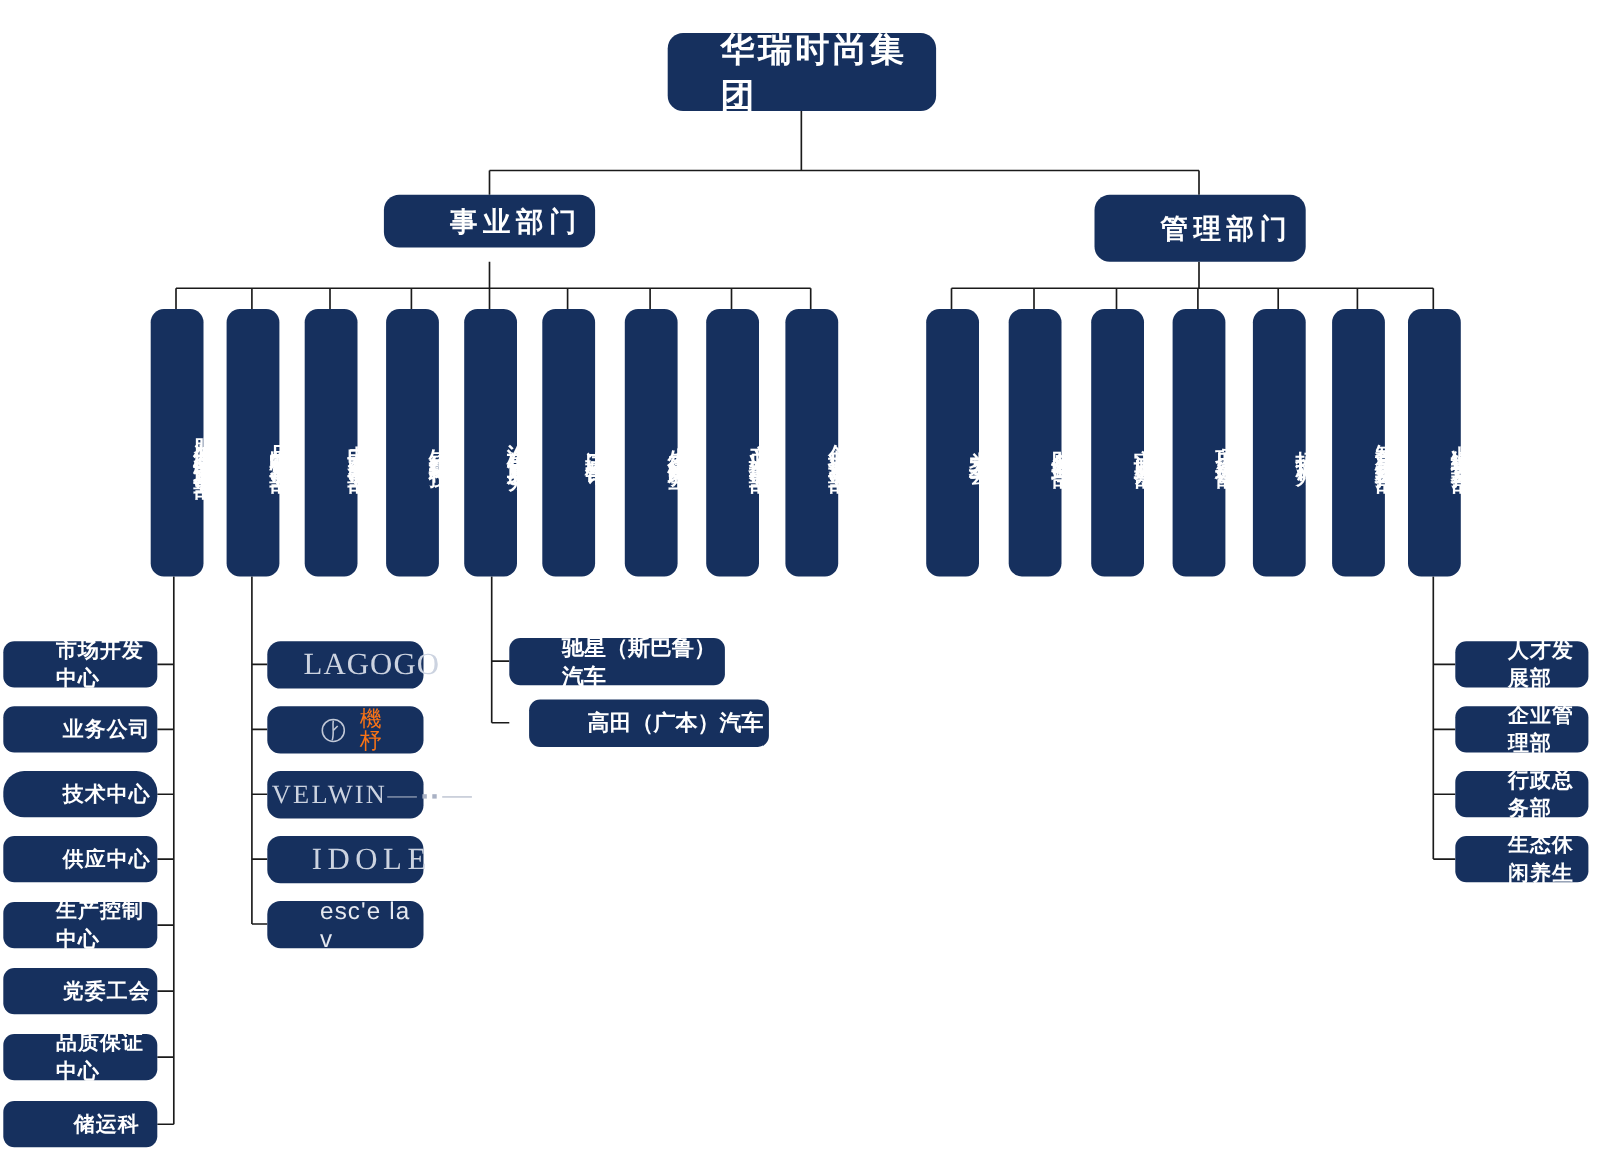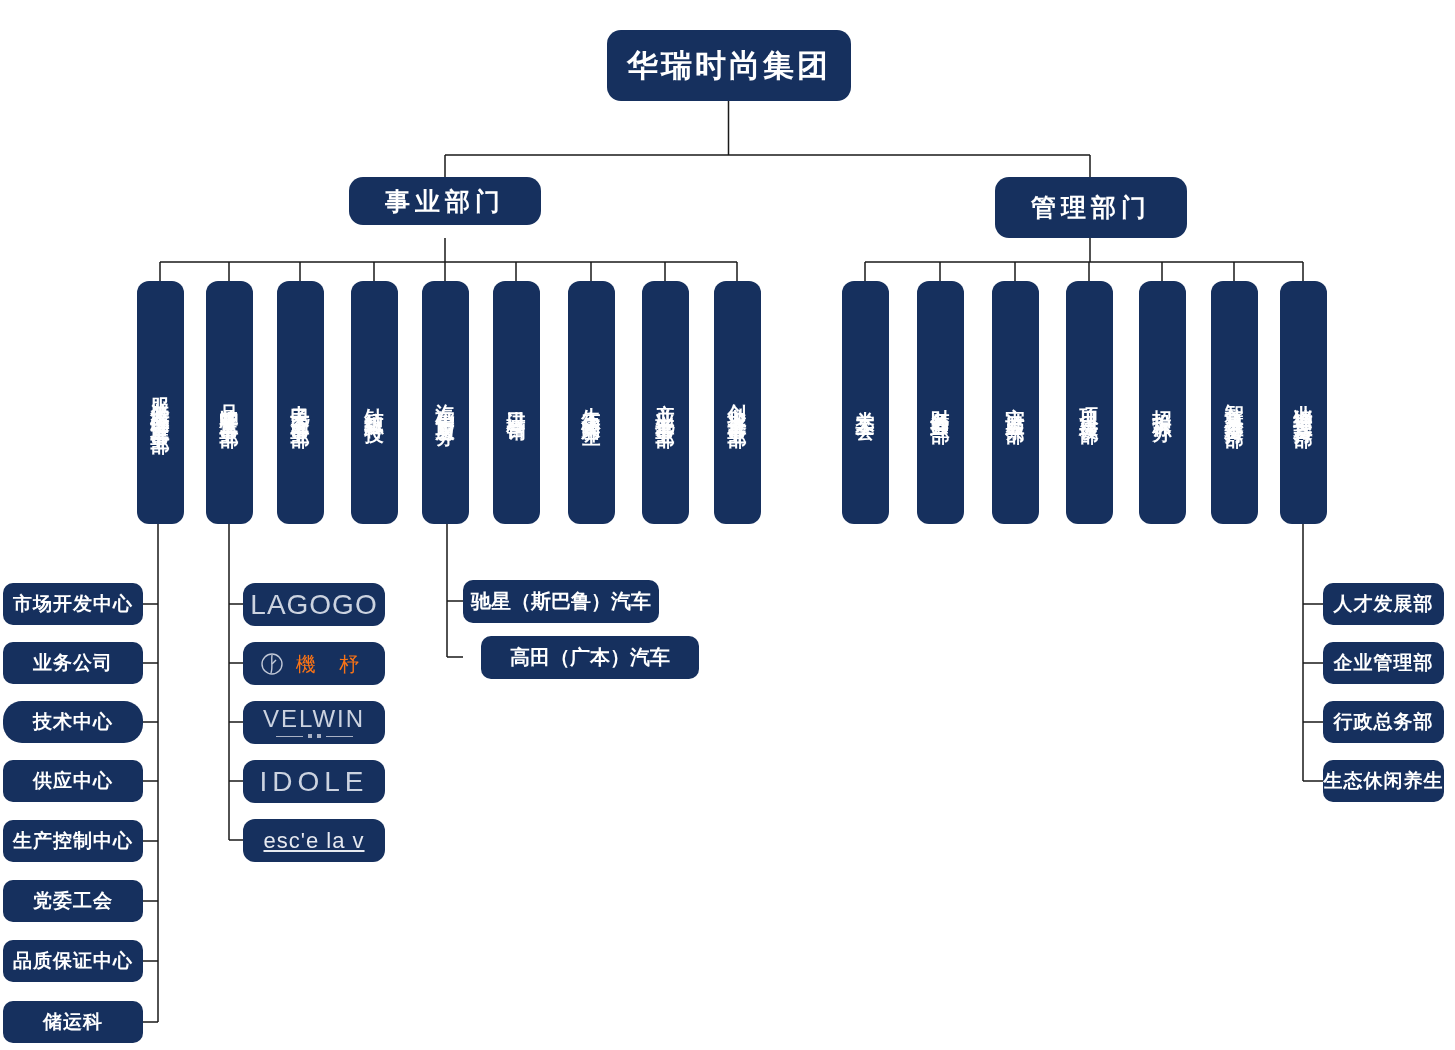--- a/index.html
+++ b/index.html
@@ -6,41 +6,41 @@
   .canvas {
     position:relative; width:1455px; height:1050px; background:#ffffff;
     font-family:"Liberation Sans","DejaVu Sans",sans-serif; overflow:hidden;
   }
   .connectors { position:absolute; left:0; top:0; width:1455px; height:1050px; }
   .connectors path { stroke:#1a1a1a; stroke-width:1.5; fill:none; }
 
   .node {
     position:absolute; background:#16305e; color:#ffffff;
     display:flex; align-items:center; justify-content:center;
-    box-sizing:border-box; text-align:left;
+    box-sizing:border-box; text-align:left;padding-left:48px;
   }
   .root  { border-radius:14px; font-size:31px; font-weight:bold; letter-spacing:3px; }
   .lvl2  { border-radius:14px; font-size:25px; font-weight:bold; letter-spacing:5px; }
 
   .vcol  { width:47px; height:243px; border-radius:12px; }
   .vcol span {
     writing-mode:vertical-rl; text-orientation:upright;
     font-size:19px; font-weight:bold; letter-spacing:4px; line-height:1;
   }
 
   .leaf  { border-radius:10px; font-size:19px; font-weight:bold; letter-spacing:1px; }
   .auto-leaf { border-radius:10px; font-size:20px; font-weight:bold; }
 
   .brand { border-radius:12px; color:#ccd3e0; font-weight:normal; }
-  .serifbrand { font-family:Liberation Sans, sans-serif; }
+  .serifbrand { font-family:Liberation Serif, serif; }
   .lagogo { font-size:28px; letter-spacing:1px; }
   .idole  { font-size:28px; letter-spacing:5px; }
-  .escelav{ font-size:22px; letter-spacing:1px; color:#e6e9f0;text-decoration:underline; }
-
-  .velwin { flex-direction:column; }
+  .escelav{ font-size:22px; letter-spacing:1px; color:#e6e9f0; }
+
+  .velwin { flex-direction:row; }
   .velwin .vw-text { font-size:24px; letter-spacing:2px; line-height:1; }
   .vw-underline { display:flex; align-items:center; gap:5px; margin-top:3px; }
   .vw-underline .bar { width:27px; height:1px; background:#a9b1c4; }
   .vw-underline .dot { width:4px; height:4px; background:#a9b1c4; }
 
   .jizhu { gap:12px; }
   .jizhu .jz-text { font-size:20px; letter-spacing:9px; color:#f97316; line-height:1; }
   .jz-icon svg { display:block; }
   .jz-icon circle, .jz-icon path { stroke:#c0c7d6; stroke-width:1.4; fill:none; }
 </style>

